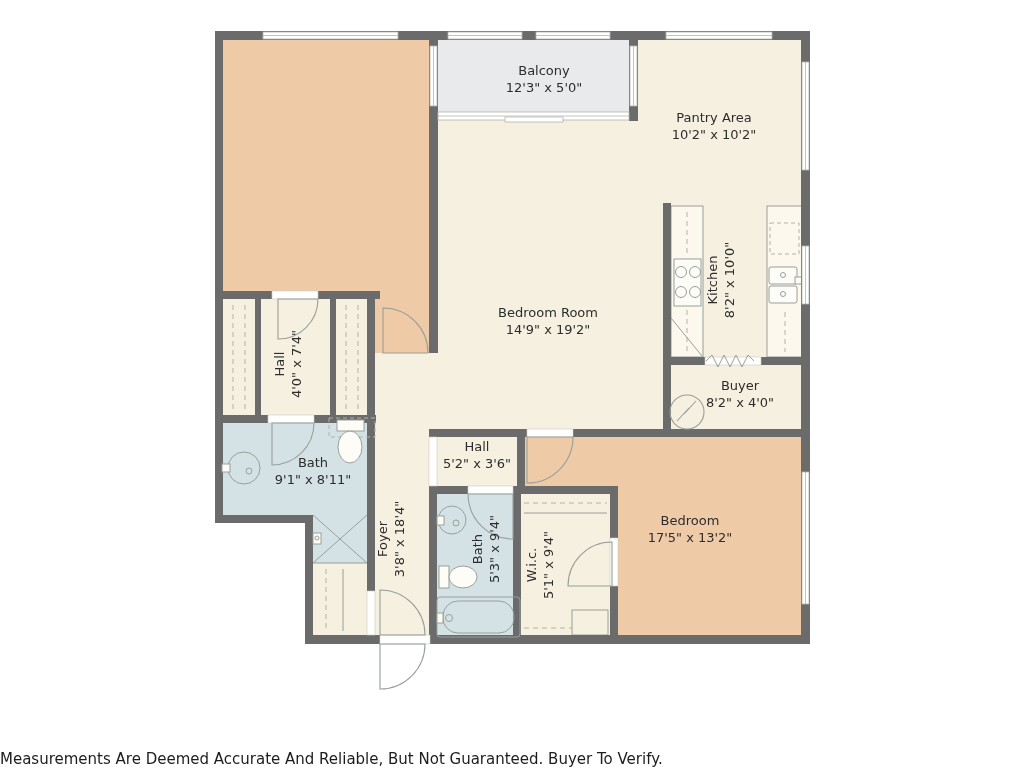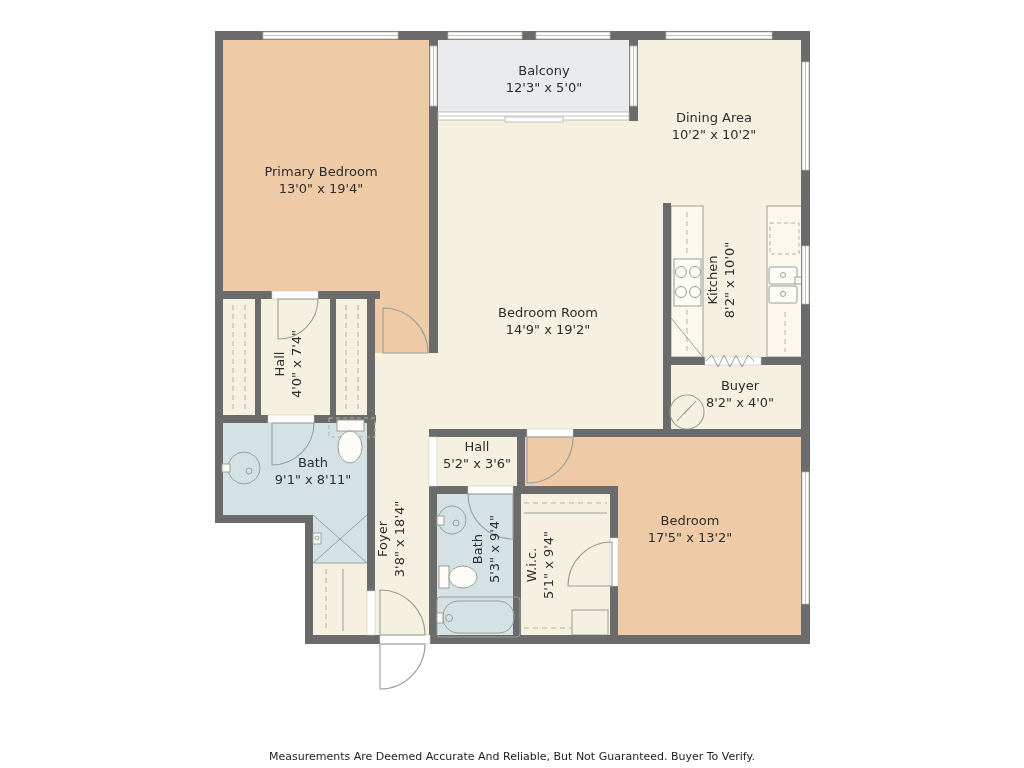--- a/index.html
+++ b/index.html
@@ -18,22 +18,22 @@
   .arc{fill:none;stroke:var(--c-fixture);stroke-width:1.1;}
   .winf{fill:#ffffff;stroke:#b5b5ab;stroke-width:0.8;}
   .winl{stroke:#b5b5ab;stroke-width:0.8;}
   .gapf{fill:#ffffff;stroke:#c9c9bf;stroke-width:0.6;}
   .dash{stroke:#b3b3a8;stroke-width:1;stroke-dasharray:5 4;fill:none;}
   .dashr{fill:none;stroke:#b3b3a8;stroke-width:1;stroke-dasharray:4 3;}
   .thin{stroke:var(--c-fixture);stroke-width:1;fill:none;}
   .room-label{position:absolute;text-align:center;font-size:13px;color:var(--c-label);
               line-height:1.28;white-space:nowrap;transform:translate(-50%,-50%);}
   .room-label.rot{transform:translate(-50%,-50%) rotate(-90deg);}
-  .disclaimer{position:absolute;left:0;right:0;top:734px;text-align:center;
-              font-size:11px;color:#1c1c1c;}
+  .disclaimer{position:absolute;left:0;right:0;top:734px;
+              font-size:15px;color:#1c1c1c;}
 </style>
 </head>
 <body>
 
 <div class="stage">
 
   <svg class="plan-svg" width="1024" height="768" viewBox="0 0 1024 768">
 
     <g>
       <path class="floor" d="M215 15 H810 V628 H305 V507 H215 Z"></path>
@@ -201,26 +201,22 @@
         <circle class="fixn" cx="449" cy="602" r="3.5"></circle>
       </g>
     </g>
   </svg>
 
   <div class="room-label" style="left:544px;top:64px">
     <div>Balcony</div>
     <div>12'3" x 5'0"</div>
   </div>
   <div class="room-label" style="left:714px;top:111px">
-    <div>Dining Area</div>
+    <div>Pantry Area</div>
     <div>10'2" x 10'2"</div>
-  </div>
-  <div class="room-label" style="left:321px;top:165px">
-    <div>Primary Bedroom</div>
-    <div>13'0" x 19'4"</div>
   </div>
   <div class="room-label" style="left:548px;top:306px">
     <div>Bedroom Room</div>
     <div>14'9" x 19'2"</div>
   </div>
   <div class="room-label rot" style="left:722px;top:264px">
     <div>Kitchen</div>
     <div>8'2" x 10'0"</div>
   </div>
   <div class="room-label rot" style="left:289px;top:348px">

